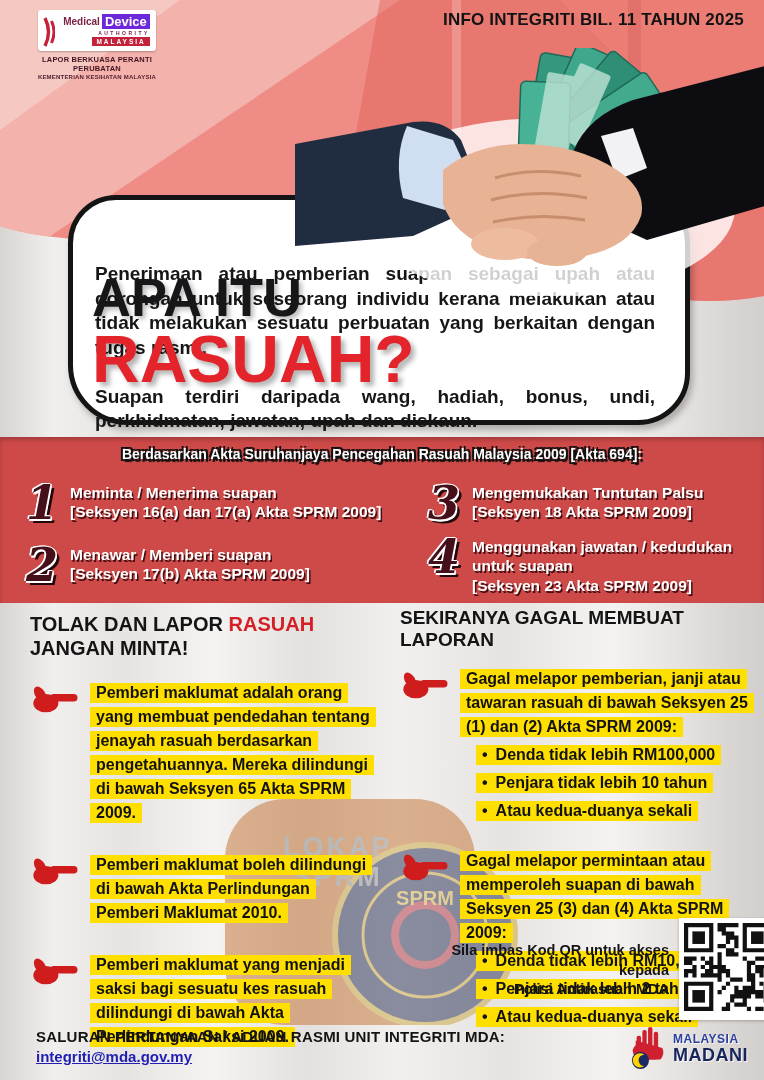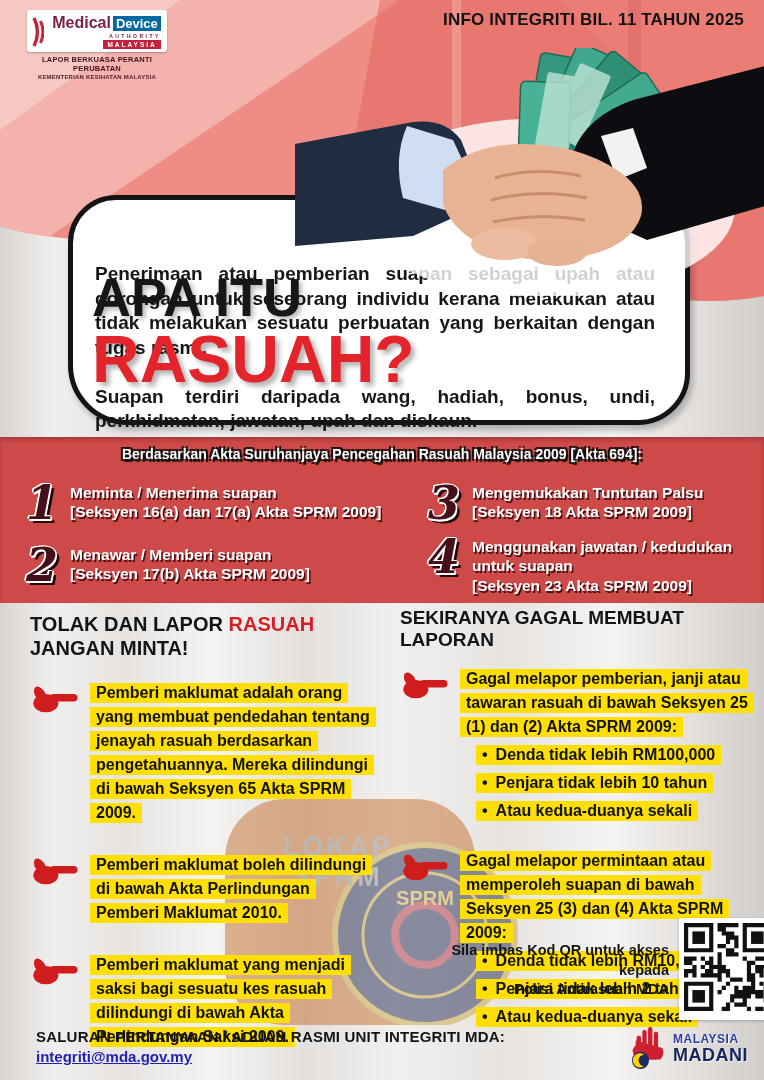--- a/index.html
+++ b/index.html
@@ -7,22 +7,22 @@
     font-family:"Liberation Sans",sans-serif;font-weight:700;
     background:linear-gradient(90deg,#d8d4d2 0%,#f1efed 7%,#e6e3e1 16%,#f5f3f1 28%,#e3e0de 40%,#f2f0ee 52%,#e6e3e1 66%,#f5f3f1 80%,#dcd8d6 94%,#d2cecc 100%);}
   .hdr-bg{position:absolute;top:0;left:0;z-index:0;}
   
   .issue{position:absolute;top:10px;right:20px;z-index:3;font-size:17px;font-weight:800;color:#131313;letter-spacing:.2px;}
   .mda-logo{position:absolute;top:10px;left:22px;z-index:3;width:150px;text-align:center;}
   .mda-box{display:inline-flex;align-items:flex-start;background:#fff;border-radius:3px;padding:4px 6px 3px 4px;box-shadow:0 1px 2px rgba(0,0,0,.25);}
   .mda-arcs{margin-right:2px;margin-top:2px;}
   .mda-cols{display:flex;flex-direction:column;align-items:flex-end;}
   .mda-row1{display:flex;align-items:center;gap:2px;}
-  .mda-medical{color:#7c2046;font-size:16px;font-weight:800;padding-left:6px;}
-  .mda-device{background:#0369a1;color:#fff;font-size:13px;font-weight:800;padding:0 3px;}
+  .mda-medical{color:#7c2046;font-size:10px;font-weight:800;padding-left:6px;}
+  .mda-device{background:#6d28d9;color:#fff;font-size:13px;font-weight:800;padding:0 3px;}
   .mda-authority{color:#7c2046;font-size:5px;letter-spacing:2.5px;margin-top:1px;}
   .mda-malaysia{background:#c4223a;color:#fff;font-size:6.5px;letter-spacing:2px;padding:1px 4px;margin-top:1px;}
   .mda-sub1{font-size:7.5px;color:#431322;margin-top:3px;letter-spacing:.2px;}
   .mda-sub2{font-size:6px;color:#53202f;margin-top:1px;letter-spacing:.2px;}
   
   .title{position:absolute;left:92px;top:270px;z-index:3;line-height:1;}
   .title .t1{font-size:54px;font-weight:800;color:#17171a;letter-spacing:0;text-shadow:3px 3px 5px rgba(0,0,0,.28);}
   .title .t2{font-size:66px;font-weight:800;color:#e3242b;margin-top:2px;text-shadow:4px 4px 5px rgba(0,0,0,.3);}
   
   .shake{position:absolute;left:295px;top:48px;z-index:2;}

